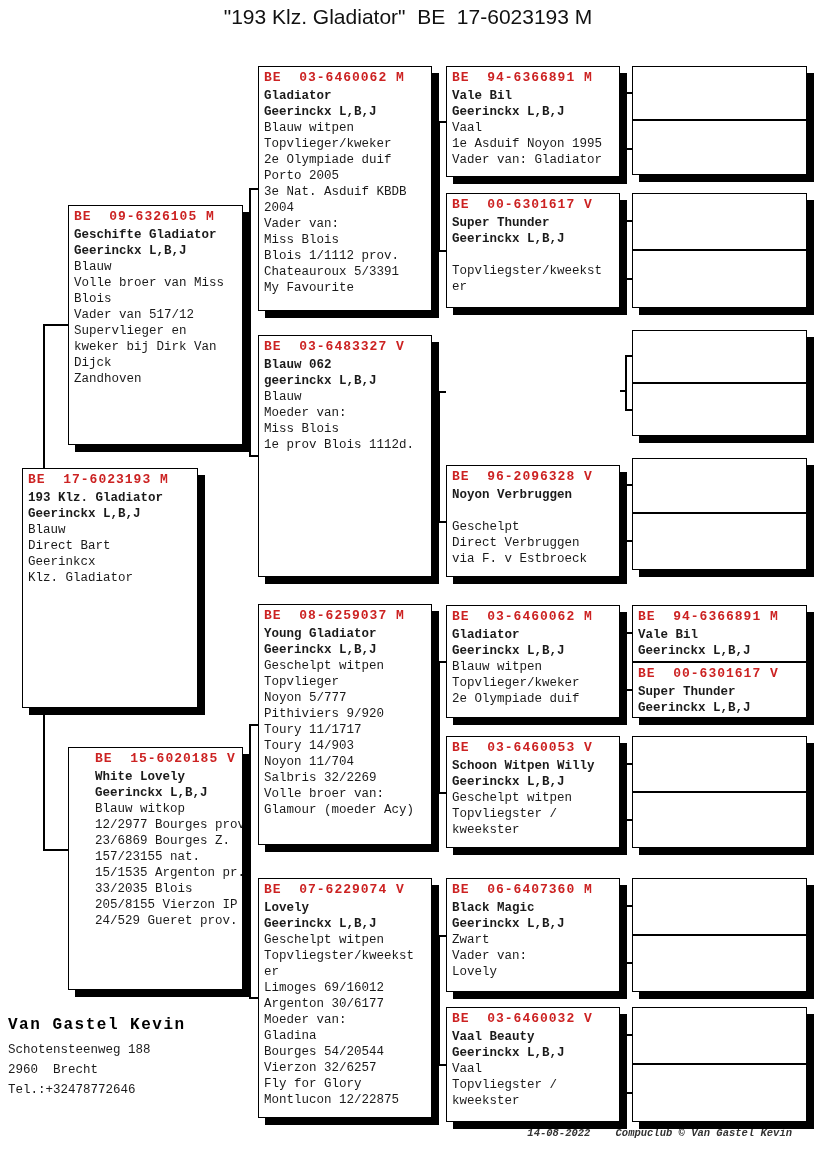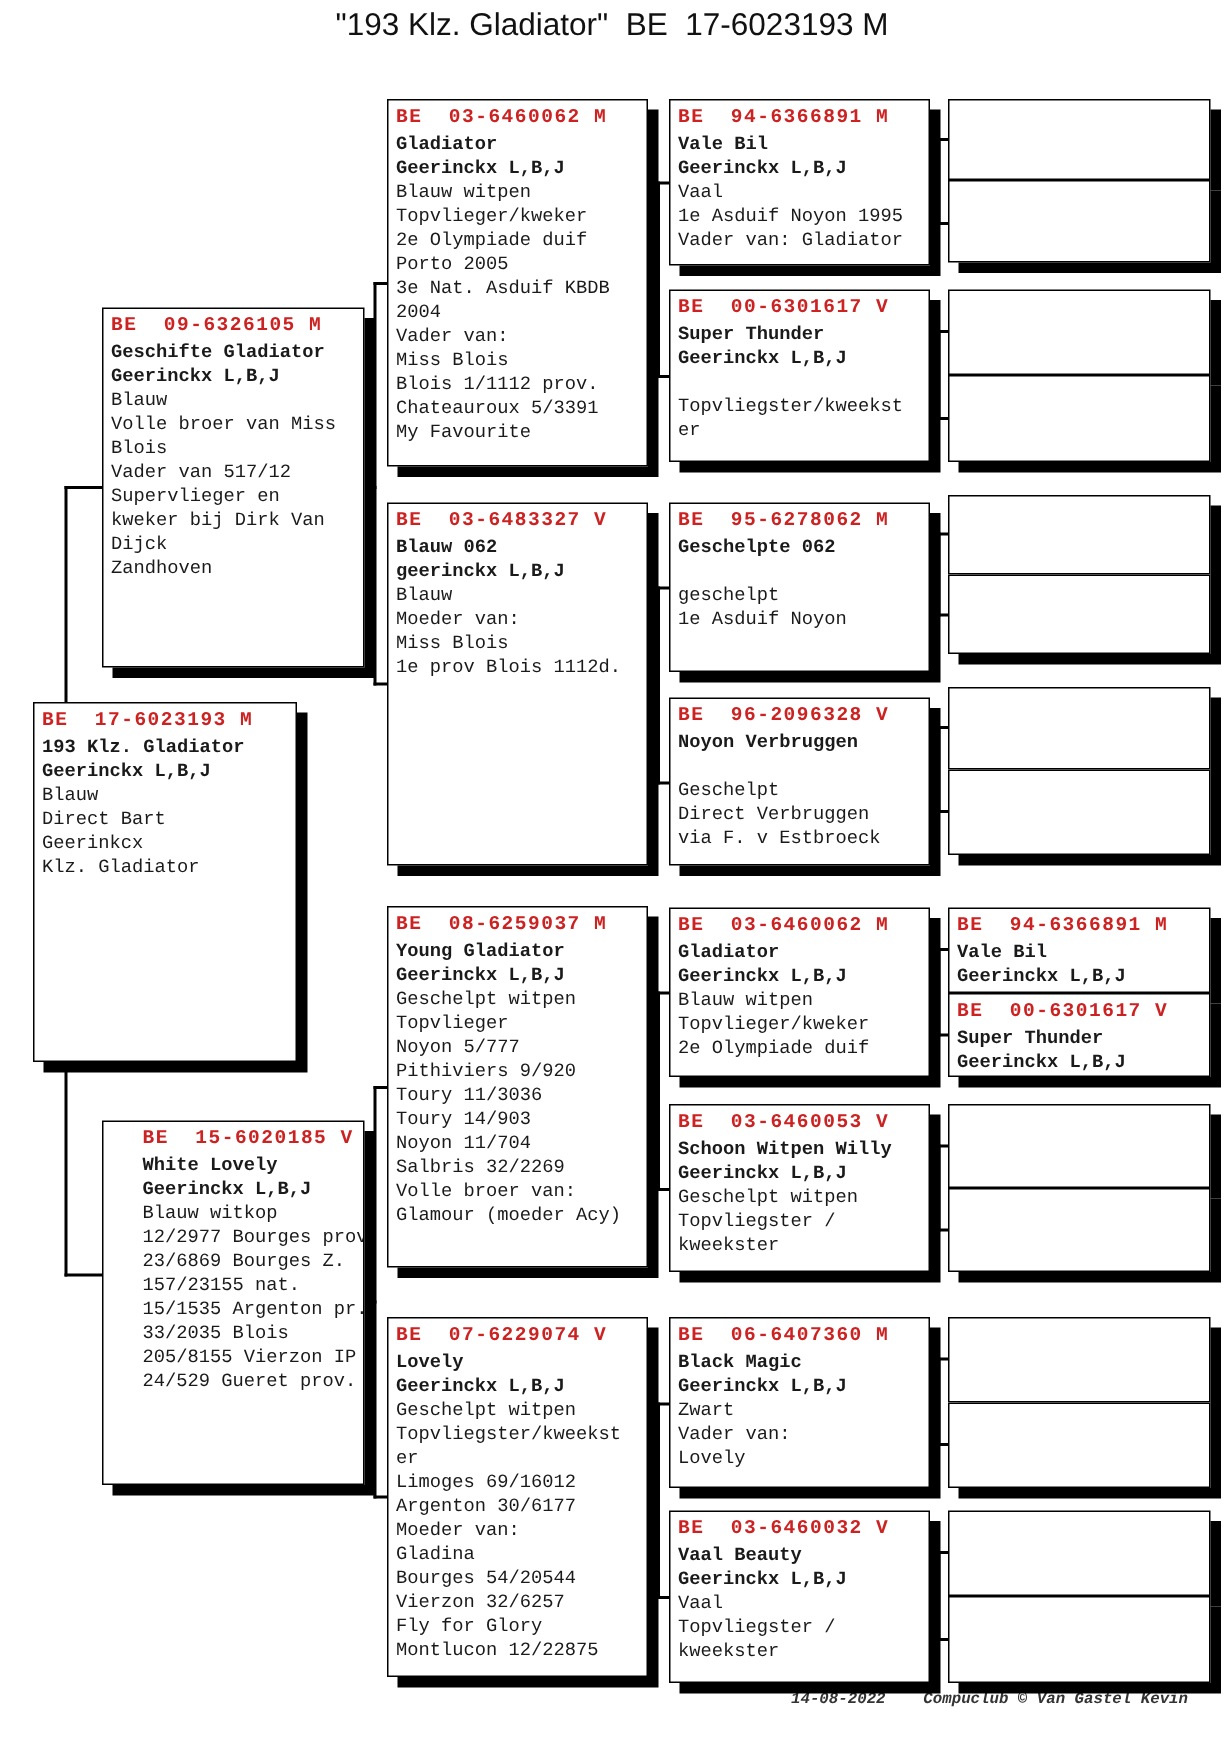--- a/index.html
+++ b/index.html
@@ -25,20 +25,26 @@
   .owner-ln{font-size:12.5px;line-height:20px;color:#1a1a1a;white-space:pre;}
   #footer{position:absolute;top:1127px;right:24px;font-size:10.5px;
           font-style:italic;color:#333;white-space:pre;font-weight:bold;}
 </style>
 </head>
 <body>
 
 <div id="canvas">
   <div id="title">"193 Klz. Gladiator"  BE  17-6023193 M</div>
 
+  <div id="owner">
+    <div id="owner-name">Van Gastel Kevin</div>
+    <div class="owner-ln">Schotensteenweg 188</div>
+    <div class="owner-ln">2960  Brecht</div>
+    <div class="owner-ln">Tel.:+32478772646</div>
+  </div>
 
   <div id="footer">14-08-2022    Compuclub © Van Gastel Kevin</div>
 <div class="conn" style="left: 43px; top: 324px; width: 25px; height: 2px;"></div>
     <div class="conn" style="left: 43px; top: 324px; width: 2px; height: 145px;"></div>
     <div class="conn" style="left: 43px; top: 708px; width: 2px; height: 143px;"></div>
     <div class="conn" style="left: 43px; top: 849px; width: 25px; height: 2px;"></div>
     <div class="conn" style="left: 243px; top: 324px; width: 8px; height: 2px;"></div>
     <div class="conn" style="left: 249px; top: 188px; width: 2px; height: 269px;"></div>
     <div class="conn" style="left: 249px; top: 188px; width: 9px; height: 2px;"></div>
     <div class="conn" style="left: 249px; top: 455px; width: 9px; height: 2px;"></div>
@@ -155,21 +161,21 @@
       <div class="ln r">1e prov Blois 1112d.</div>
     </div>
     <div class="box" style="left: 258px; top: 604px; width: 174px; height: 241px;">
       <div class="ring">BE  08-6259037 M</div>
       <div class="ln n">Young Gladiator</div>
       <div class="ln b">Geerinckx L,B,J</div>
       <div class="ln r">Geschelpt witpen</div>
       <div class="ln r">Topvlieger</div>
       <div class="ln r">Noyon 5/777</div>
       <div class="ln r">Pithiviers 9/920</div>
-      <div class="ln r">Toury 11/3036</div>
+      <div class="ln r">Toury 11/1717</div>
       <div class="ln r">Toury 14/903</div>
       <div class="ln r">Noyon 11/704</div>
       <div class="ln r">Salbris 32/2269</div>
       <div class="ln r">Volle broer van:</div>
       <div class="ln r">Glamour (moeder Acy)</div>
     </div>
     <div class="box" style="left: 258px; top: 878px; width: 174px; height: 240px;">
       <div class="ring">BE  07-6229074 V</div>
       <div class="ln n">Lovely</div>
       <div class="ln b">Geerinckx L,B,J</div>
@@ -193,27 +199,20 @@
       <div class="ln r">1e Asduif Noyon 1995</div>
       <div class="ln r">Vader van: Gladiator</div>
     </div>
     <div class="box" style="left: 446px; top: 193px; width: 174px; height: 115px;">
       <div class="ring">BE  00-6301617 V</div>
       <div class="ln n">Super Thunder</div>
       <div class="ln b">Geerinckx L,B,J</div>
       <div class="ln x"></div>
       <div class="ln r">Topvliegster/kweekst</div>
       <div class="ln r">er</div>
-    </div>
-    <div class="box" style="left: 446px; top: 335px; width: 174px; height: 113px;">
-      <div class="ring">BE  95-6278062 M</div>
-      <div class="ln n">Geschelpte 062</div>
-      <div class="ln x"></div>
-      <div class="ln r">geschelpt</div>
-      <div class="ln r">1e Asduif Noyon</div>
     </div>
     <div class="box" style="left: 446px; top: 465px; width: 174px; height: 112px;">
       <div class="ring">BE  96-2096328 V</div>
       <div class="ln n">Noyon Verbruggen</div>
       <div class="ln x"></div>
       <div class="ln r">Geschelpt</div>
       <div class="ln r">Direct Verbruggen</div>
       <div class="ln r">via F. v Estbroeck</div>
     </div>
     <div class="box" style="left: 446px; top: 605px; width: 174px; height: 113px;">

